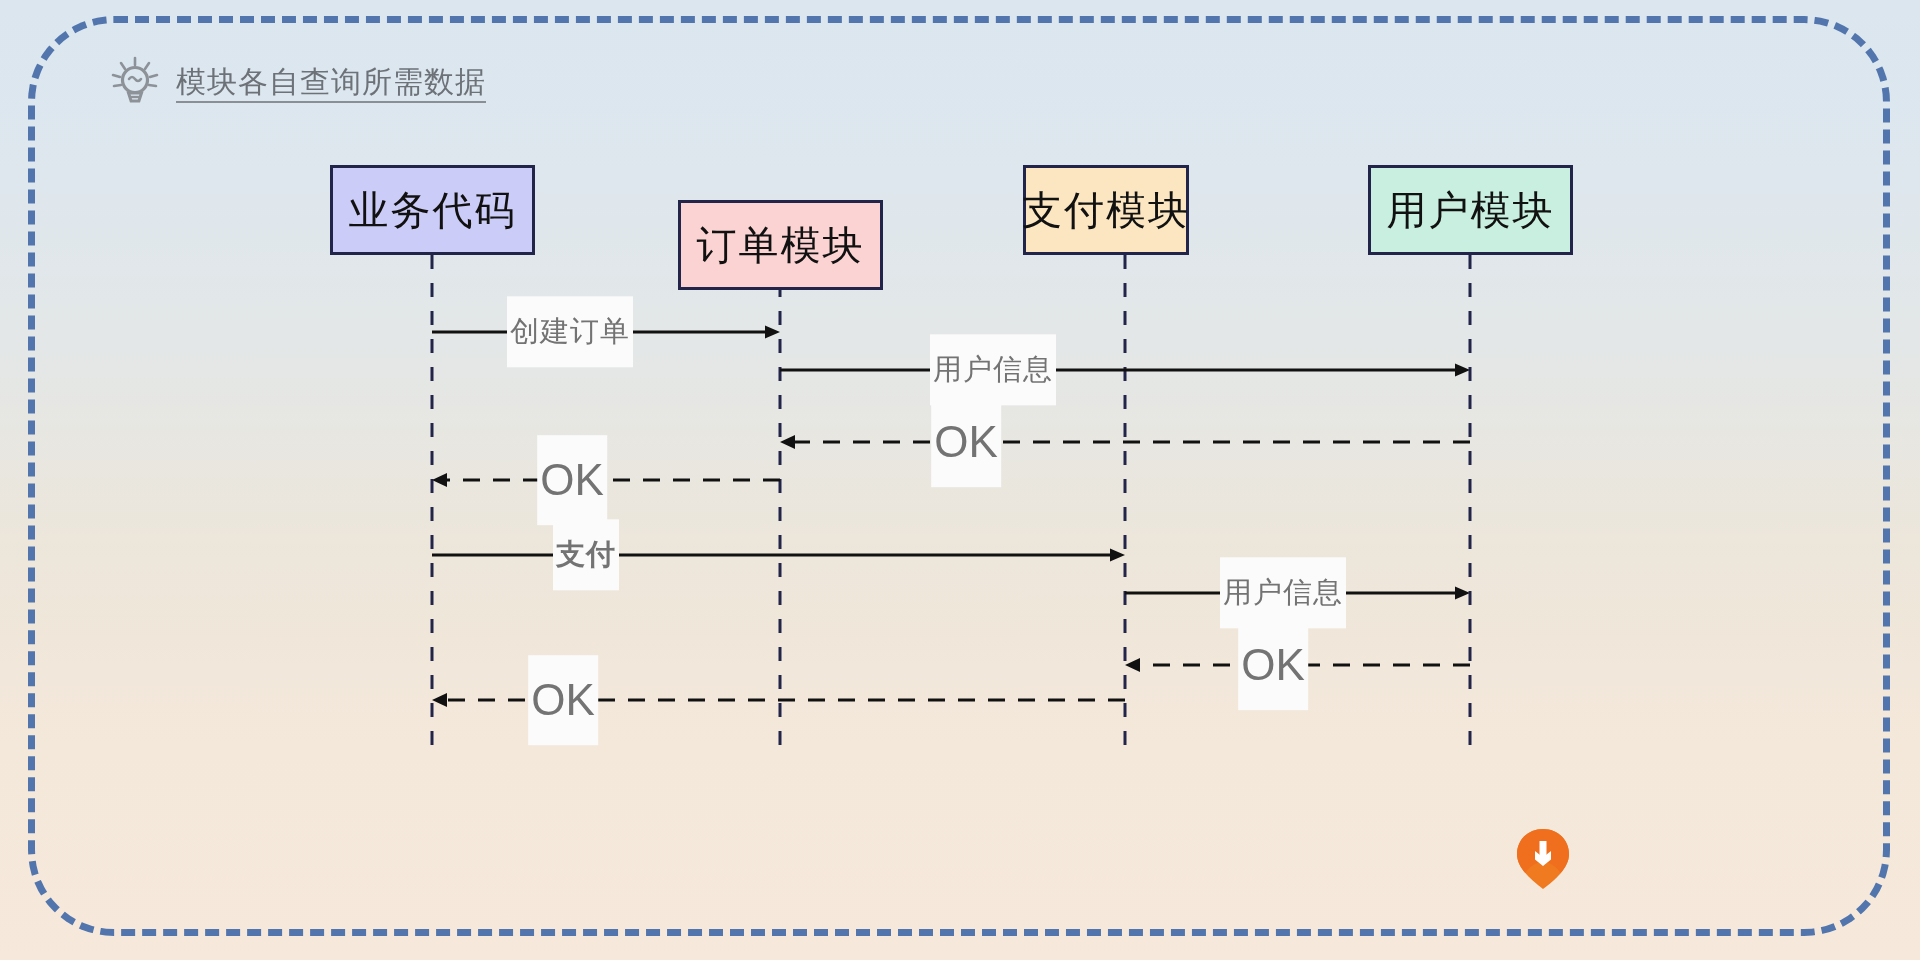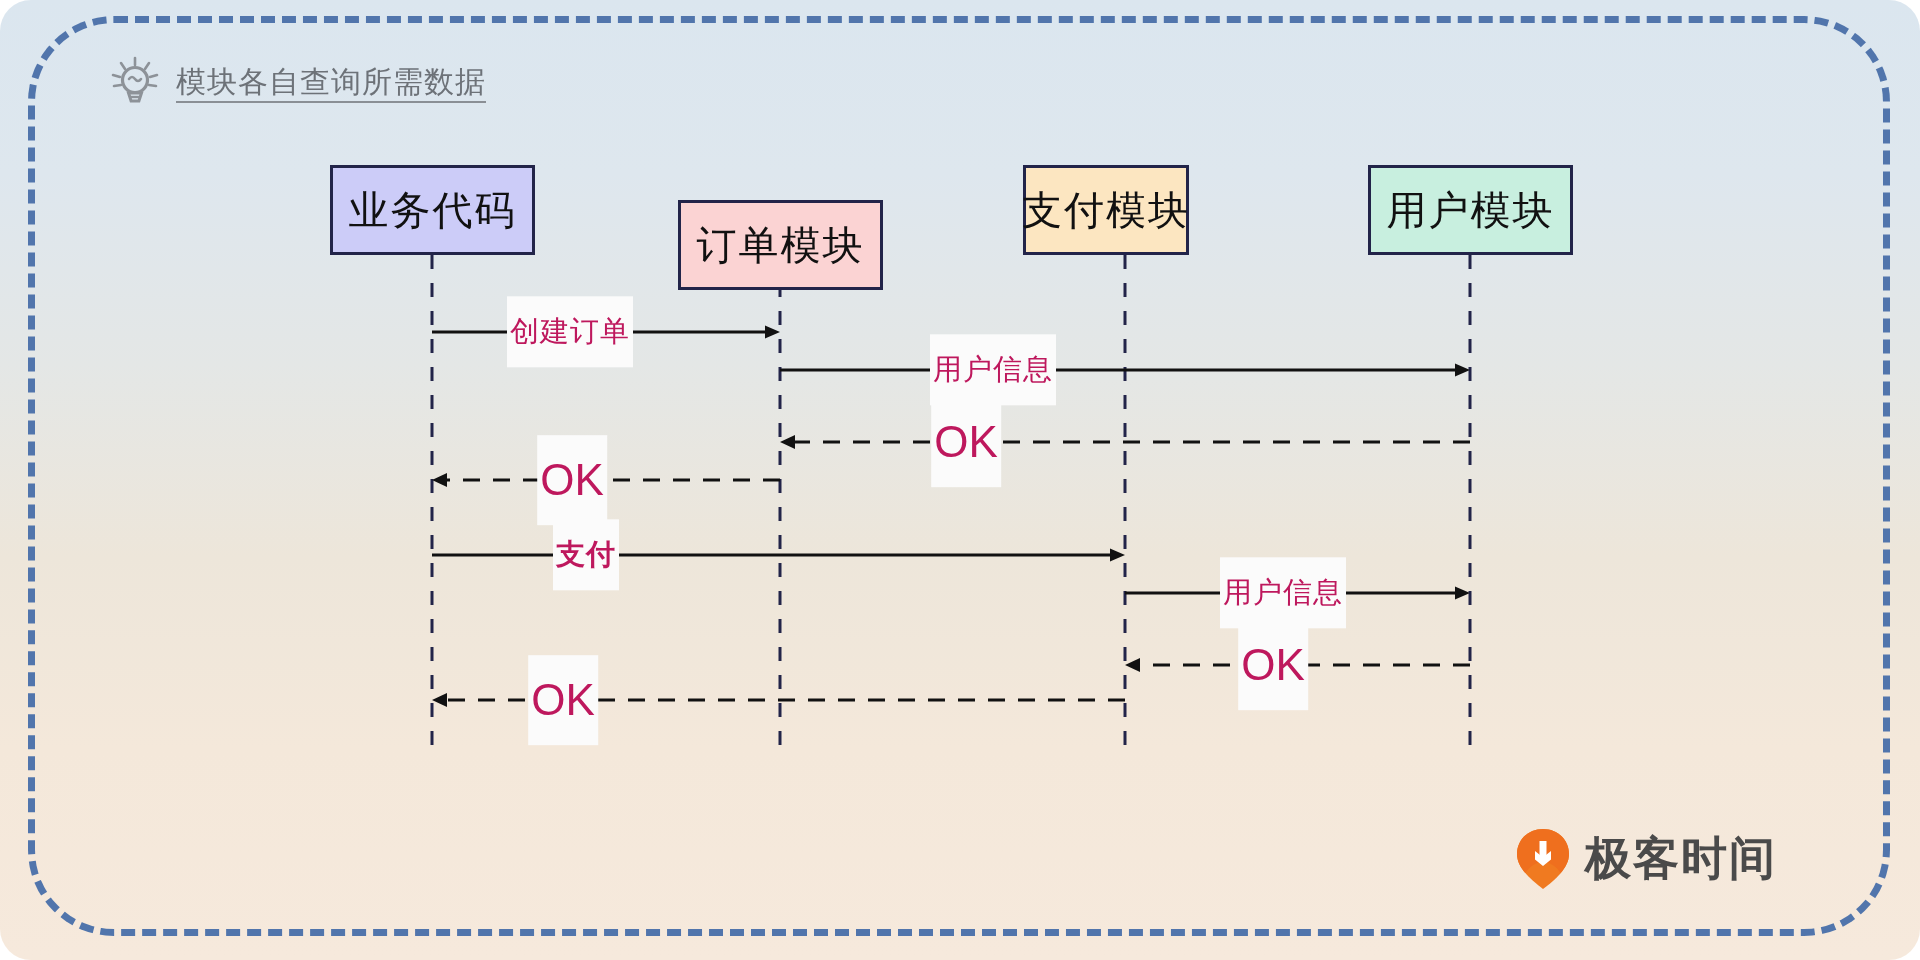--- a/index.html
+++ b/index.html
@@ -17,21 +17,20 @@
     position: relative;
     width: 1920px;
     height: 960px;
     background: linear-gradient(180deg,
         #dbe6ef 0%,
         #dee7ee 18%,
         #e4e7e6 38%,
         #ede6da 58%,
         #f4e8da 78%,
         #f6e9dc 100%);
-    border-radius: 31px;
   }
 
   
   #frame {
     position: absolute;
     left: 28px;
     top: 16px;
     width: 1862px;
     height: 920px;
     box-sizing: border-box;
@@ -86,21 +85,21 @@
     color: #111111;
     letter-spacing: 2px;
     white-space: nowrap;
   }
 
   
   .msg-label {
     position: absolute;
     transform: translate(-50%, -50%);
     background: #fbfbfb;
-    color: #be185d;
+    color: #737373;
     font-size: 29px;
     letter-spacing: 1px;
     padding: 18px 3px;
     white-space: nowrap;
     line-height: 1.22;
   }
   .msg-label.latin {
     font-size: 44px;
     letter-spacing: 0;
   }
@@ -234,16 +233,15 @@
 
   <div id="logo">
     <span>
       <svg id="logo-mark" viewBox="0 0 56 62" aria-hidden="true">
         <path d="M28 1 C13 1 2 12 2 26 C2 40 16 52 28 61 C40 52 54 40 54 26 C54 12 43 1 28 1 Z" fill="#f07a20"></path>
         <path d="M28 1 C13 1 2 12 2 26 C2 33 5.5 39.5 10.5 45 C15 38 21 34 28 34 C35 34 41 38 45.5 45 C50.5 39.5 54 33 54 26 C54 12 43 1 28 1 Z" fill="#ef6f1e"></path>
         <path d="M31 13 h-6 v14 l-5 -4 v8.5 l8 6.5 l8 -6.5 V23 l-5 4 z" fill="#ffffff"></path>
         <path d="M24.5 13 h7 v22 h-7 z" fill="#ffffff"></path>
       </svg>
     </span>
-    <span id="logo-text">极客时间</span>
   </div>
 
 </div>
 
 </body></html>

